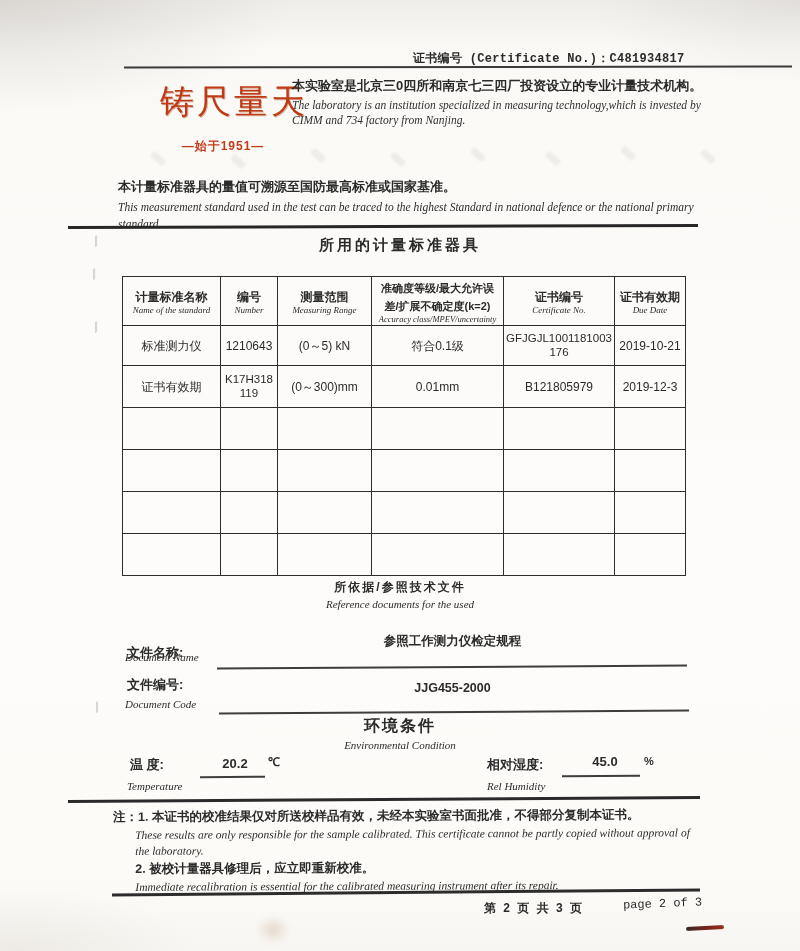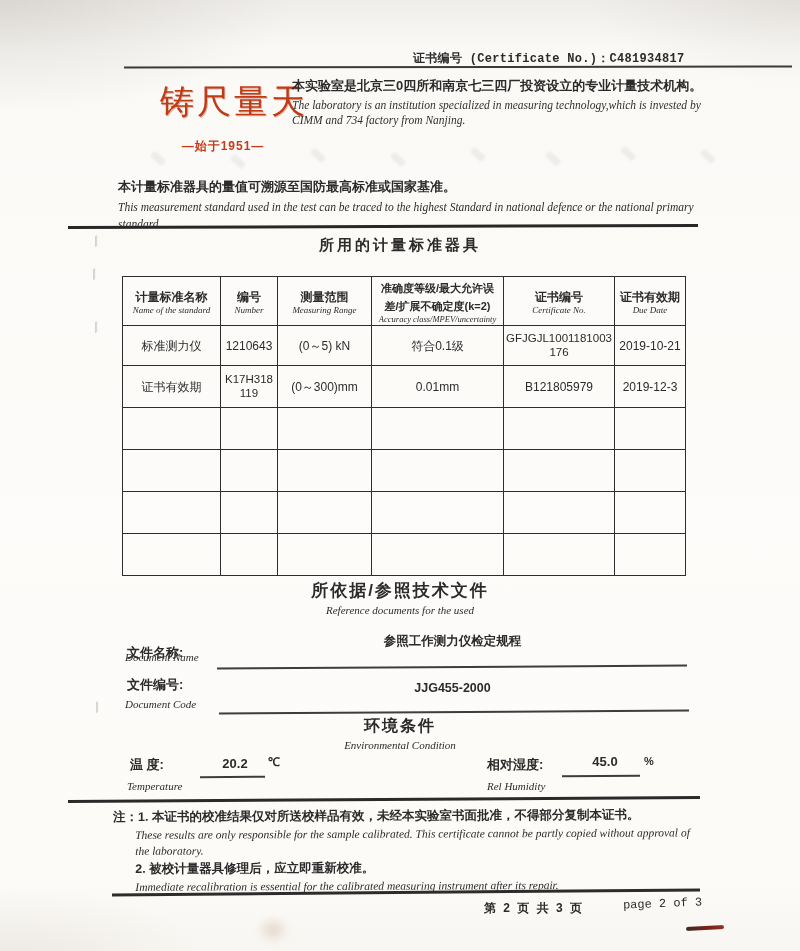--- a/index.html
+++ b/index.html
@@ -173,21 +173,21 @@
           <td></td>
           <td></td>
           <td></td>
           <td></td>
           <td></td>
         </tr>
   </tbody>
     </table>
 
   <div class="abs sec-title" style="top:579px;">
-    <div class="zh" style="font-size:17px;letter-spacing:2px;">所依据/参照技术文件</div>
+    <div class="zh" style="font-size:12px;letter-spacing:2px;">所依据/参照技术文件</div>
     <div class="en">Reference documents for the used</div>
   </div>
 
   <div class="abs fld-zh" style="left:127px;top:628px;margin-top:16px;">文件名称:</div>
   <div class="abs fld-val" style="left:220px;top:633px;width:465px;">参照工作测力仪检定规程</div>
   <div class="abs fld-en" style="left:125px;top:651px;">Document Name</div>
   <div class="u-line" style="left:217px;top:666px;width:470px;transform:rotate(-0.35deg);"></div>
 
   <div class="abs fld-zh" style="left:127px;top:676px;">文件编号:</div>
   <div class="abs fld-val" style="left:220px;top:681px;width:465px;">JJG455-2000</div>

